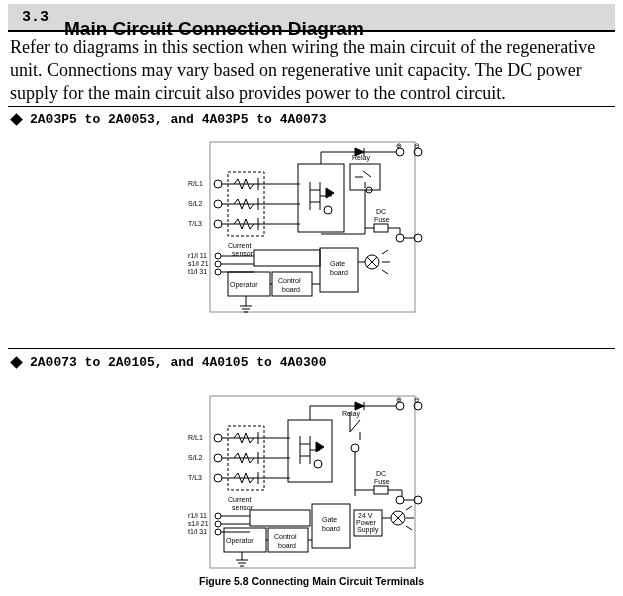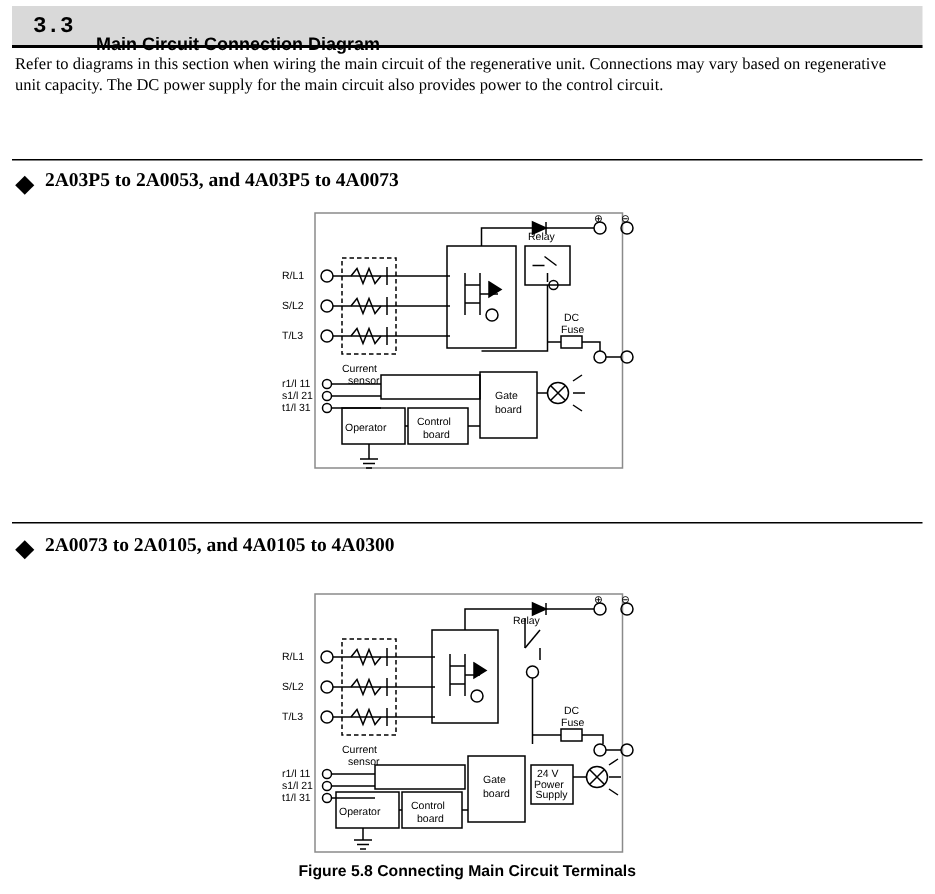--- a/index.html
+++ b/index.html
@@ -19,46 +19,46 @@
     background:#d9d9d9;
     border-bottom:2px solid #000;
     display:flex;align-items:center;
   }
   .sec-num{
     font-family:Liberation Mono, monospace;
     font-weight:bold;font-size:15px;margin-left:14px;width:42px;
   }
   .sec-title{
     font-family:"Liberation Sans", sans-serif;
-    font-weight:bold;font-size:12px;margin-top:24px;
+    font-weight:bold;font-size:19px;margin-top:24px;
   }
 
   
   .intro{
     position:absolute;left:10px;top:36px;width:600px;
-    font-size:11px;line-height:1.28;
+    font-size:18px;line-height:1.28;
   }
   .notice{
     position:absolute;left:10px;top:74px;width:600px;
     font-family:"Liberation Sans", sans-serif;
     font-size:10.5px;line-height:1.25;font-style:italic;
   }
   .notice b{font-style:normal;}
 
   .rule{
     position:absolute;left:8px;width:607px;height:0;
     border-top:1px solid #000;
   }
 
   
   .sub{
     position:absolute;left:12px;
-    font-family:Liberation Serif, serif;
+    font-family:Liberation Mono, monospace;
     font-weight:bold;font-size:13px;
-    display:flex;align-items:flex-end;gap:9px;
+    display:flex;align-items:center;gap:9px;
   }
   .diamond{
     display:inline-block;width:9px;height:9px;background:#000;
     transform:rotate(45deg);
   }
 
   
   .caption{
     position:absolute;width:623px;text-align:center;
     font-family:"Liberation Sans", sans-serif;

